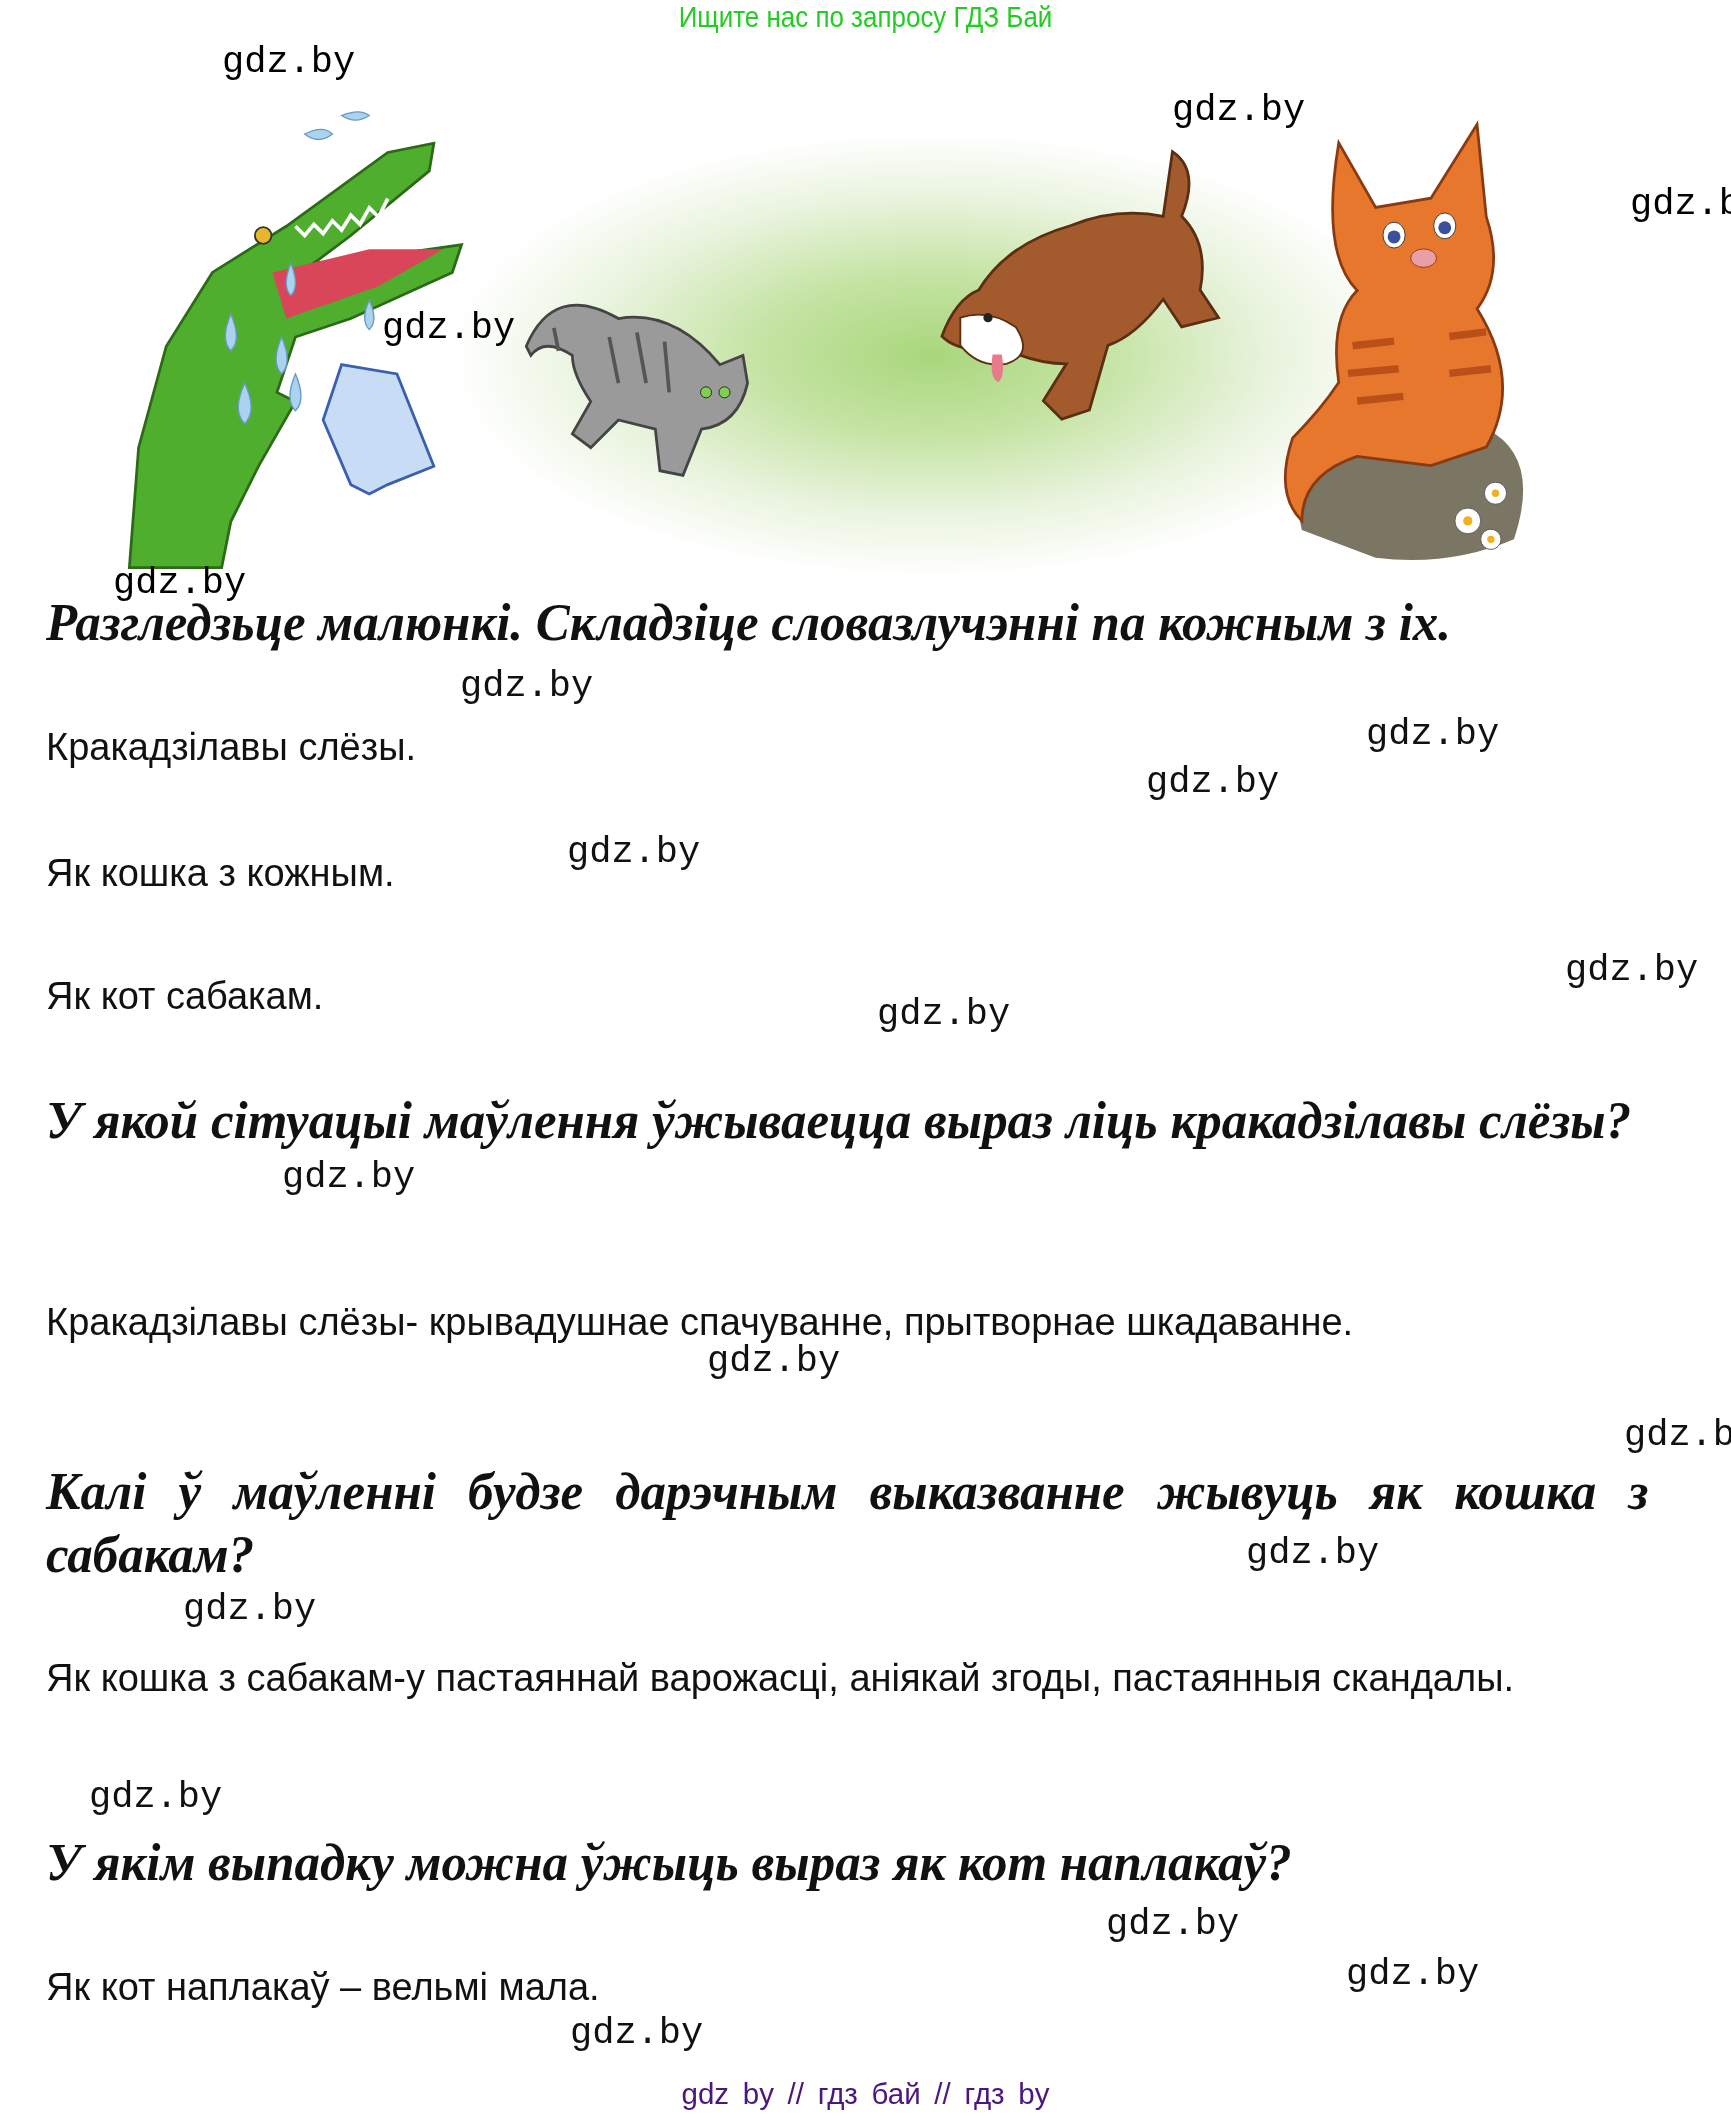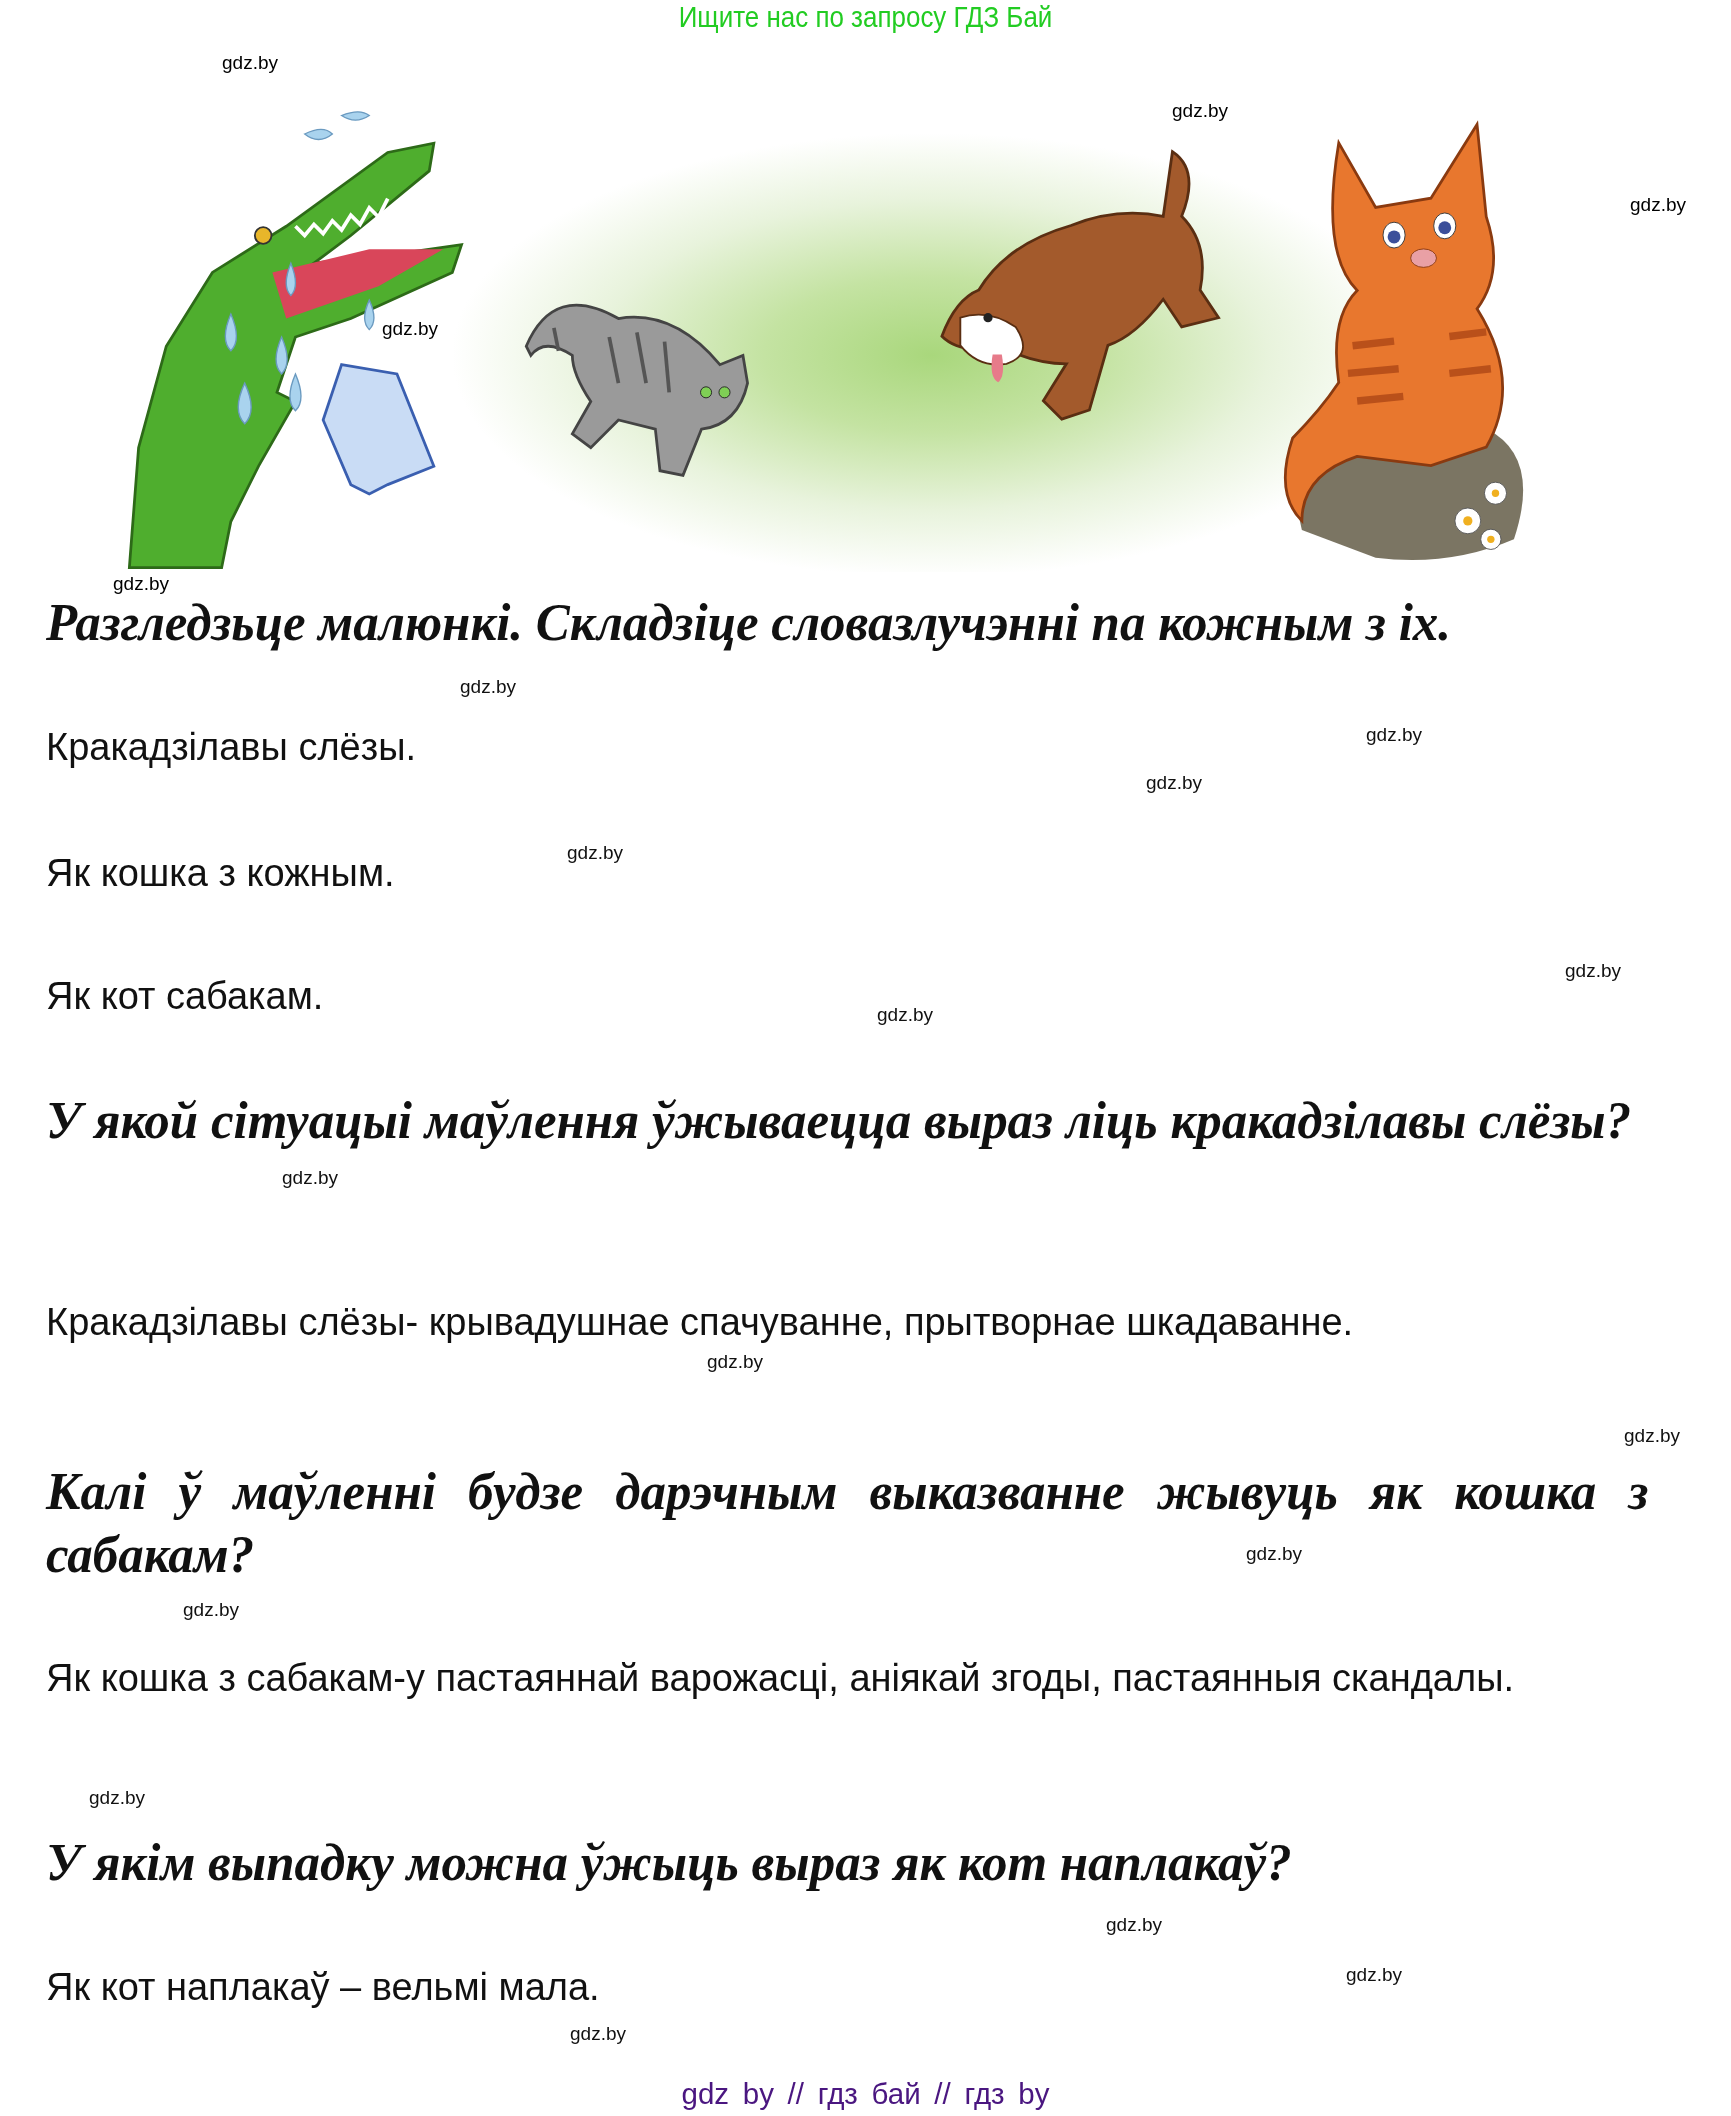--- a/index.html
+++ b/index.html
@@ -11,21 +11,21 @@
       position: absolute; top: 0; left: 0; width: 1731px; text-align: center;
       font-family: "Liberation Sans", sans-serif; font-size: 29.5px; line-height: 33px;
       color: #22cc22; transform: scaleX(0.88); transform-origin: center top;
     }
     .illustration {
       position: absolute; left: 74px; top: 78px; width: 1541px; height: 494px;
       background: radial-gradient(ellipse 480px 222px at 858px 277px, #a9d77c 0%, #c4e3a2 35%, #e8f3dc 70%, #ffffff 100%);
     }
     .illustration svg { position: absolute; }
     .wm {
-      position: absolute; font-family: Liberation Sans, sans-serif; font-size: 19px;
+      position: absolute; font-family: Liberation Mono, monospace; font-size: 37px;
       color: #111; line-height: 29.5px; white-space: nowrap;
     }
     .wm.img { color: #000; }
     .q {
       position: absolute; left: 46px; width: 1635px;
       font-family: "Liberation Serif", serif; font-style: italic; font-weight: bold;
       font-size: 52px; line-height: 63px; text-align: justify; text-align-last: left;
       transform: scaleX(0.98); transform-origin: left top;
     }
     .a {

